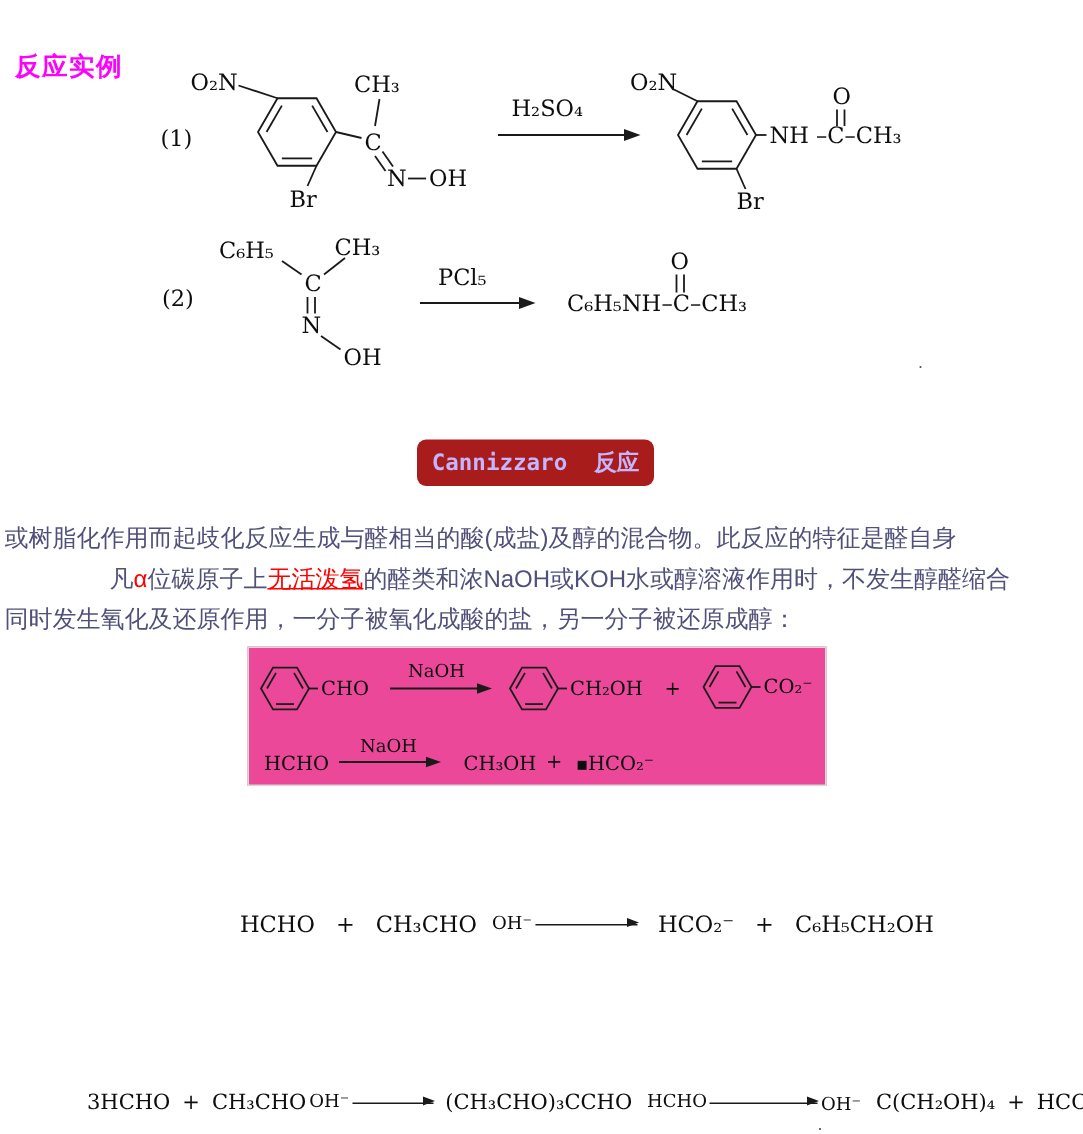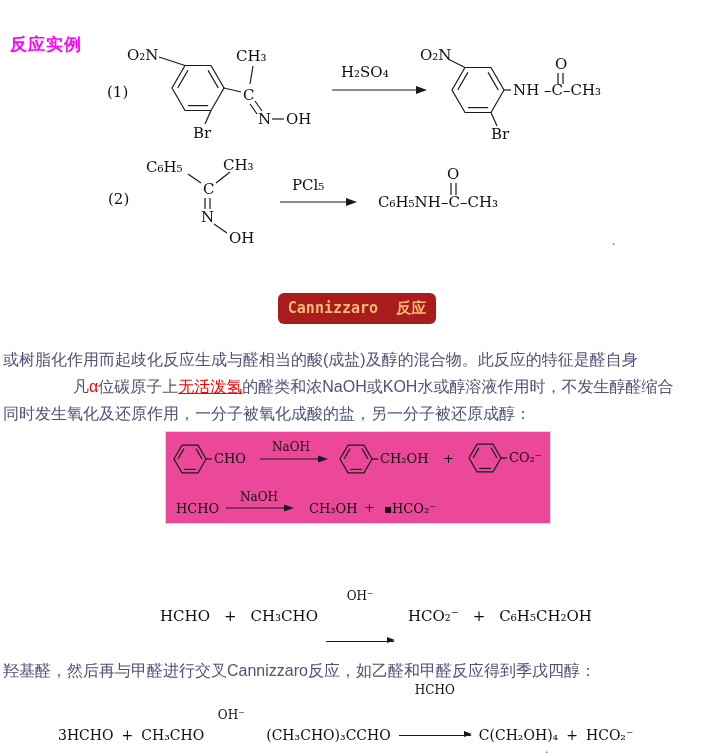--- a/index.html
+++ b/index.html
@@ -7,33 +7,33 @@
         font-family:"Liberation Sans","DejaVu Sans",sans-serif;}
   .title{position:absolute;left:10px;top:6px;font-size:17px;font-weight:bold;color:#ff00ff;letter-spacing:1px;margin-top:27px;}
   svg{position:absolute;overflow:visible;}
   svg text{font-family:"DejaVu Serif","Liberation Serif",serif;font-size:15px;fill:#0d0d0d;}
   svg line, svg polygon.ring, svg polyline{stroke:#1a1a1a;stroke-width:1.2;fill:none;}
   svg polygon.head{fill:#1a1a1a;stroke:none;}
   .fig-box{position:absolute;left:165px;top:431px;width:384px;height:91px;border:1px solid #d9d9d9;background:#ec4899;}
   .fig-box svg text{font-size:13px;}
   .fig-box svg text.sm{font-size:12px;}
   .banner{position:absolute;left:278px;top:293px;width:158px;height:31px;background:#a91c1c;border-radius:6px;
-          display:flex;align-items:center;justify-content:center;color:#fdba74;font-weight:bold;font-size:15px;
+          display:flex;align-items:center;justify-content:center;color:#c4b5fd;font-weight:bold;font-size:15px;
           font-family:"DejaVu Sans Mono","Liberation Mono",monospace;white-space:pre;}
   .para{position:absolute;left:3px;width:716px;color:#50507a;font-size:16px;line-height:27px;}
   .para .ln{white-space:nowrap;}
   .ind1{padding-left:70px;}
   .ind2{padding-left:58px;}
   .red{color:#ff0000;}
   .red-u{color:#ff0000;text-decoration:underline;}
   .rxnrow{position:absolute;display:flex;align-items:center;color:#0d0d0d;
           font-family:"DejaVu Serif","Liberation Serif",serif;font-size:15px;}
   .rxnrow.small{font-size:14px;text-align:right;}
   .gap{width:14px;}  .gap-s{width:8px;}
-  .arrowlbl{display:inline-flex;flex-direction:column;align-items:center;line-height:1.05;gap:36px;}
+  .arrowlbl{display:inline-flex;flex-direction:row;align-items:center;line-height:1.05;}
   .arrowlbl .lab{font-size:12px;padding:0 2px 2px 2px;}
   .arrowlbl .lab.below{padding:2px 2px 0 2px;}
   .shaft{position:relative;height:1px;background:#1a1a1a;}
   .shaft::after{content:"";position:absolute;right:-1px;top:-3.5px;width:0;height:0;
                 border-left:8px solid #1a1a1a;border-top:3.5px solid transparent;border-bottom:3.5px solid transparent;}
   .w54{width:54px;} .w68{width:68px;} .w72{width:72px;}
   .stray{position:absolute;color:#555;font-size:12px;}
 </style>
 </head>
 <body>
@@ -173,21 +173,20 @@
     </span>
       <span class="gap"></span>
     <span>HCO₂⁻</span>
       <span class="gap"></span>
     <span>+</span>
       <span class="gap"></span>
     <span>C₆H₅CH₂OH</span>
   </div>
 
   <div class="para" style="top:657px;">
-    <div class="ln">羟基醛，然后再与甲醛进行交叉Cannizzaro反应，如乙醛和甲醛反应得到季戊四醇：</div>
   </div>
 
   <div class="rxnrow small" style="left:58px;top:716px;height:38px;">
     <span>3HCHO</span>
       <span class="gap-s"></span>
     <span>+</span>
       <span class="gap-s"></span>
     <span>CH₃CHO</span>
     <span class="arrowlbl">
       <span class="lab">OH⁻</span>

